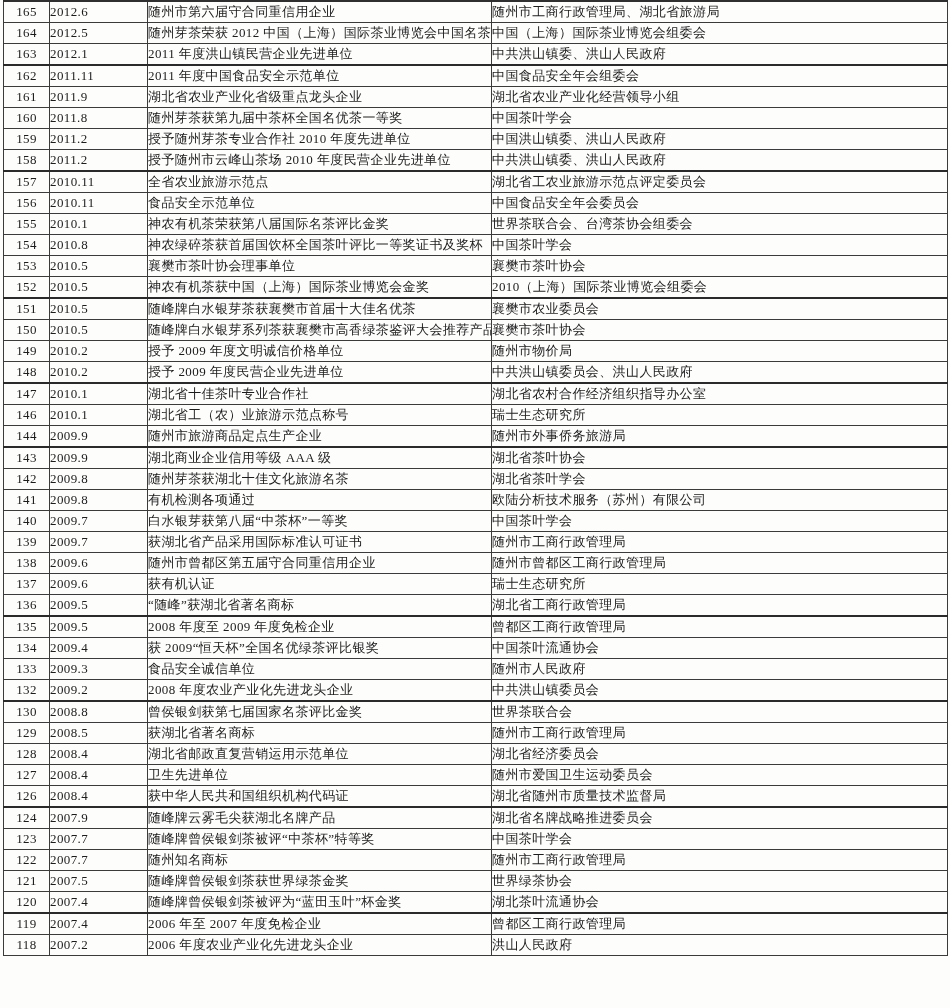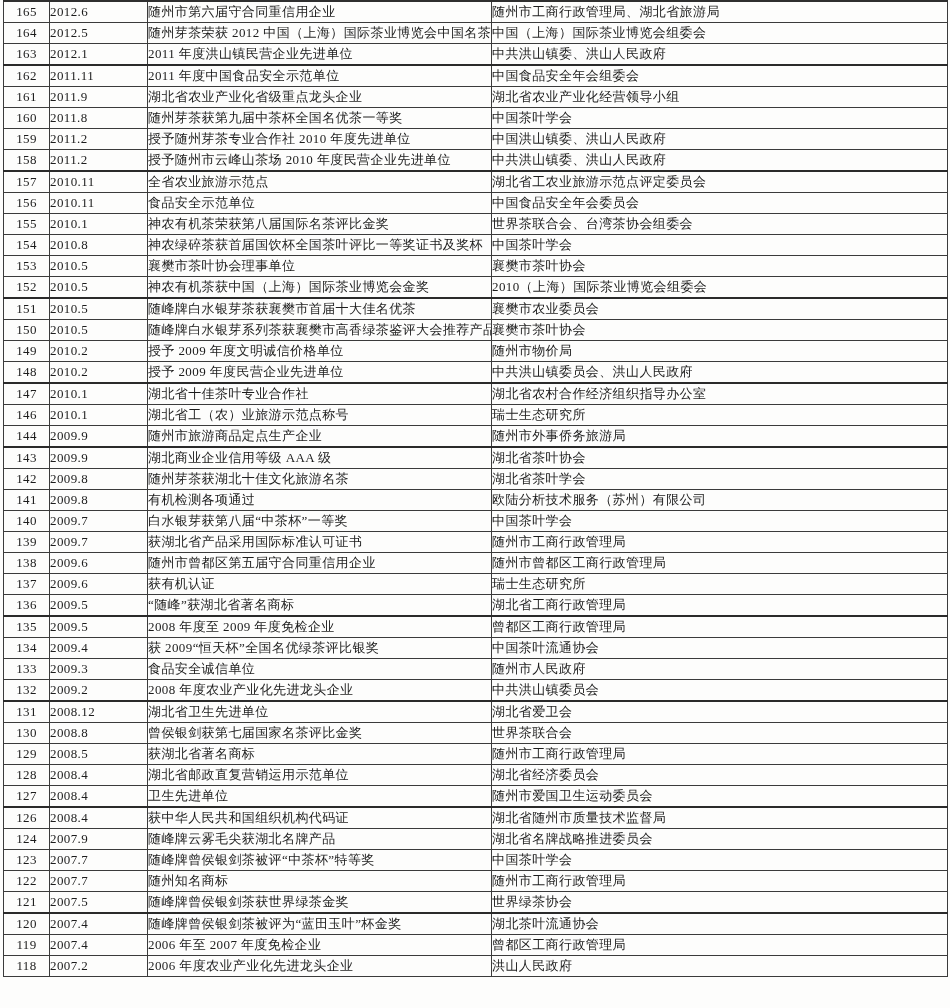--- a/index.html
+++ b/index.html
@@ -264,26 +264,20 @@
           <td class="award">食品安全诚信单位</td>
           <td class="issuer">随州市人民政府</td>
         </tr>
         <tr>
           <td class="no">132</td>
           <td class="date">2009.2</td>
           <td class="award">2008 年度农业产业化先进龙头企业</td>
           <td class="issuer">中共洪山镇委员会</td>
         </tr>
         <tr>
-          <td class="no">131</td>
-          <td class="date">2008.12</td>
-          <td class="award">湖北省卫生先进单位</td>
-          <td class="issuer">湖北省爱卫会</td>
-        </tr>
-        <tr>
           <td class="no">130</td>
           <td class="date">2008.8</td>
           <td class="award">曾侯银剑获第七届国家名茶评比金奖</td>
           <td class="issuer">世界茶联合会</td>
         </tr>
         <tr>
           <td class="no">129</td>
           <td class="date">2008.5</td>
           <td class="award">获湖北省著名商标</td>
           <td class="issuer">随州市工商行政管理局</td>

